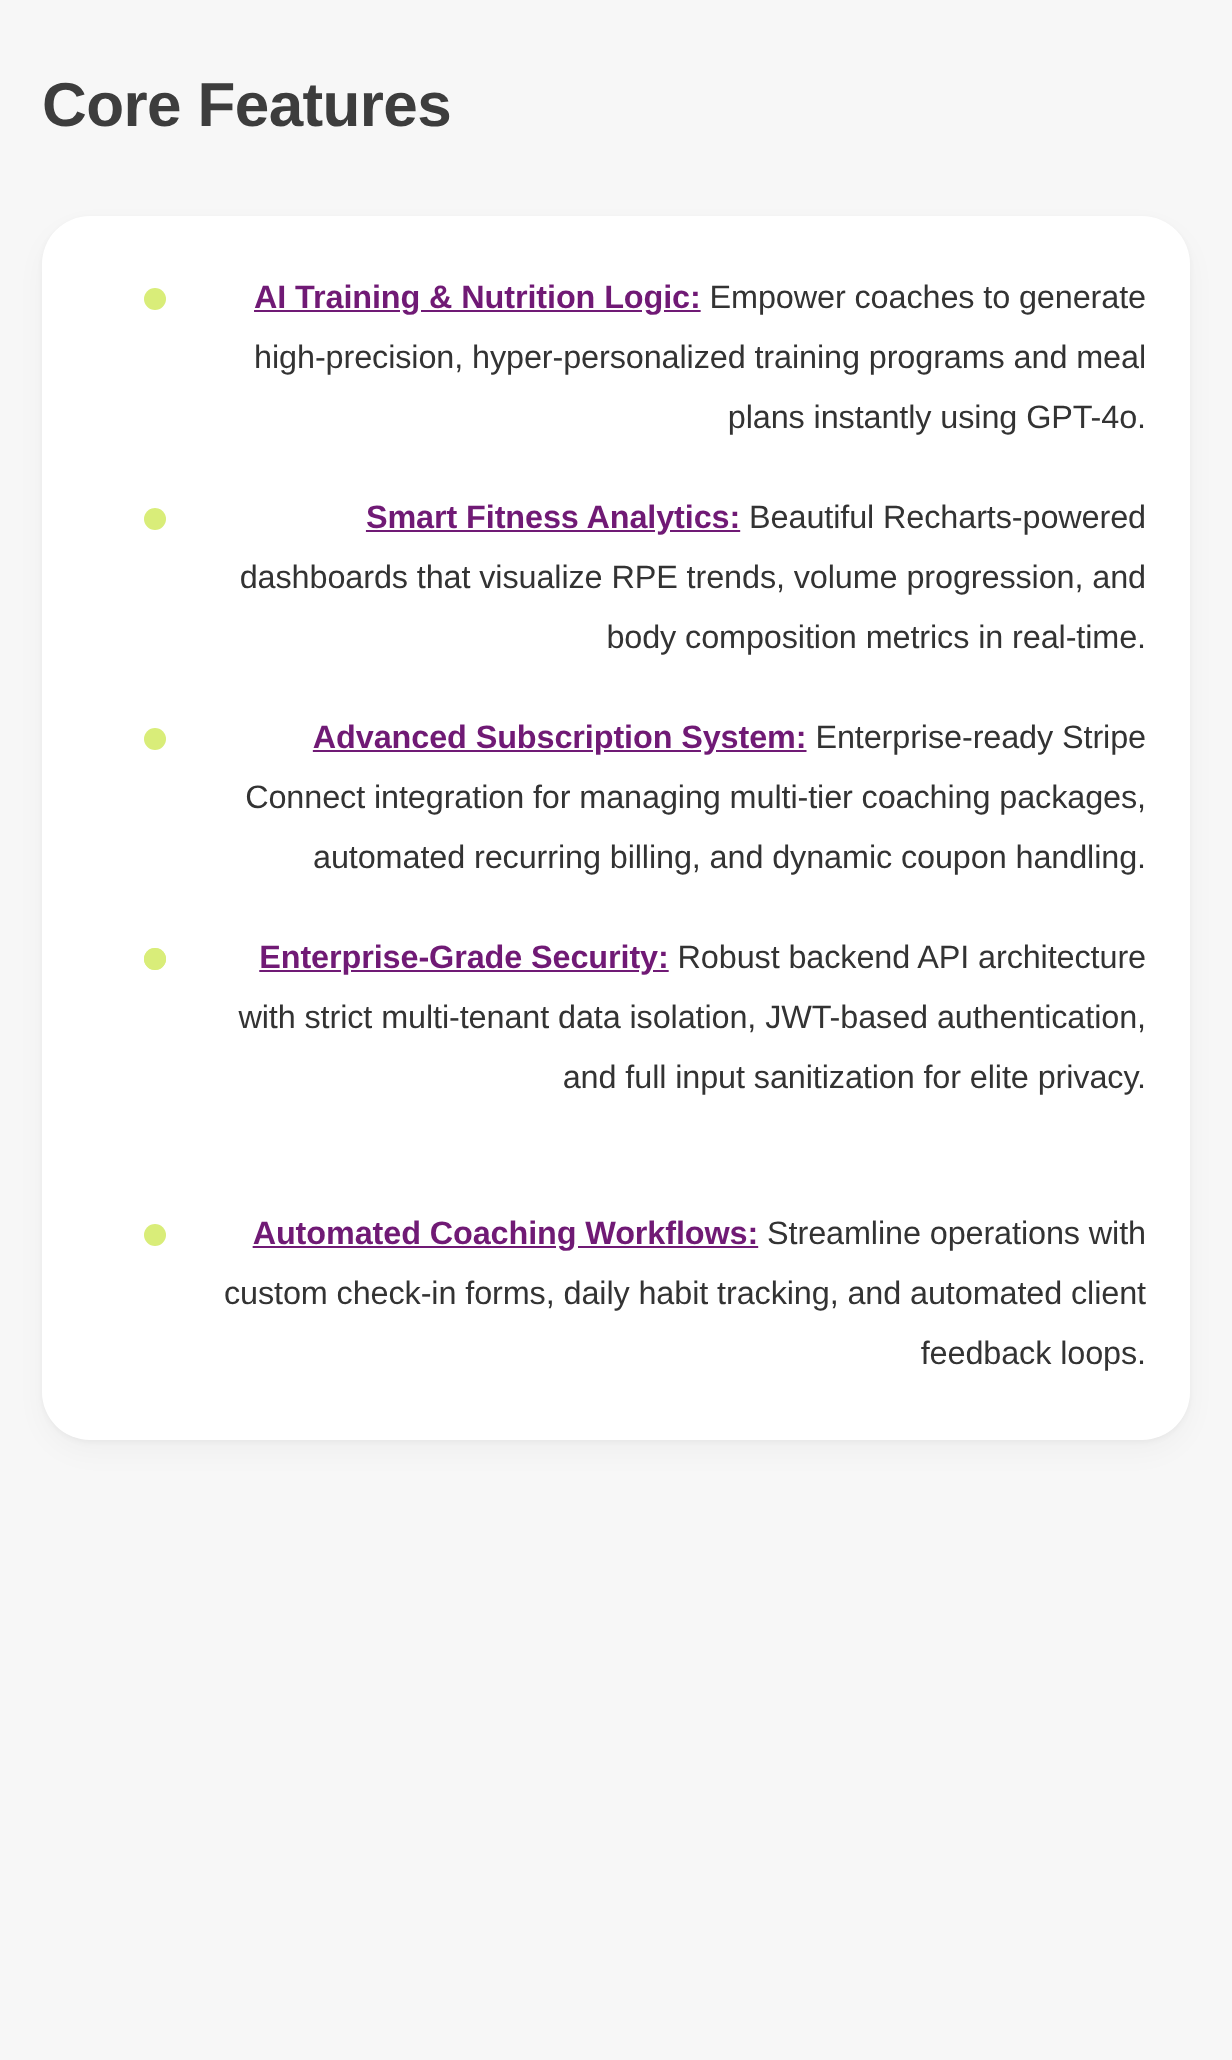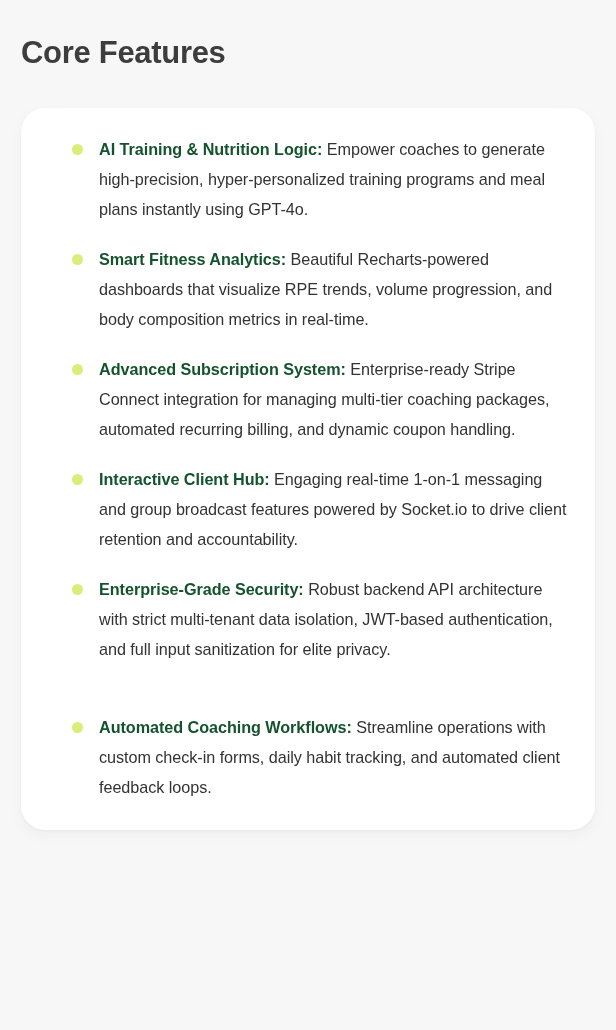--- a/index.html
+++ b/index.html
@@ -14,20 +14,21 @@
     font-family: "Liberation Sans", sans-serif;
     -webkit-font-smoothing: antialiased;
     overflow: hidden;
   }
 
   .page {
     position: relative;
     width: 616px;
     height: 1030px;
     box-sizing: border-box;
+    text-align: right;
   }
 
   .page-title {
     position: absolute;
     left: 21px;
     top: 32px;
     margin: 0;
     font-size: 31px;
     line-height: 42px;
     font-weight: bold;
@@ -77,21 +78,22 @@
   .feature-text {
     margin: 0;
     font-size: 16.2px;
     line-height: 30px;
     color: #333333;
     letter-spacing: -0.05px;
   }
 
   .feature-term {
     font-weight: bold;
-    color: #14532d;
+    color: #701a75;
+    text-decoration: underline;
   }
 </style>
 </head>
 <body>
 
 <div class="page">
 
   <h1 class="page-title">Core Features</h1>
 
   <section class="features-card">
@@ -108,21 +110,20 @@
         <p class="feature-text"><span class="feature-term">Smart Fitness Analytics:</span><span class="feature-desc"> Beautiful Recharts-powered dashboards that visualize RPE trends, volume progression, and body composition metrics in real-time.</span></p>
       </li>
 
       <li class="feature-item">
         <span class="bullet-dot"></span>
         <p class="feature-text"><span class="feature-term">Advanced Subscription System:</span><span class="feature-desc"> Enterprise-ready Stripe Connect integration for managing multi-tier coaching packages, automated recurring billing, and dynamic coupon handling.</span></p>
       </li>
 
       <li class="feature-item">
         <span class="bullet-dot"></span>
-        <p class="feature-text"><span class="feature-term">Interactive Client Hub:</span><span class="feature-desc"> Engaging real-time 1-on-1 messaging and group broadcast features powered by Socket.io to drive client retention and accountability.</span></p>
       </li>
 
       <li class="feature-item">
         <span class="bullet-dot"></span>
         <p class="feature-text"><span class="feature-term">Enterprise-Grade Security:</span><span class="feature-desc"> Robust backend API architecture with strict multi-tenant data isolation, JWT-based authentication, and full input sanitization for elite privacy.</span></p>
       </li>
 
       <li class="feature-item">
         <span class="bullet-dot"></span>
         <p class="feature-text"><span class="feature-term">Automated Coaching Workflows:</span><span class="feature-desc"> Streamline operations with custom check-in forms, daily habit tracking, and automated client feedback loops.</span></p>

